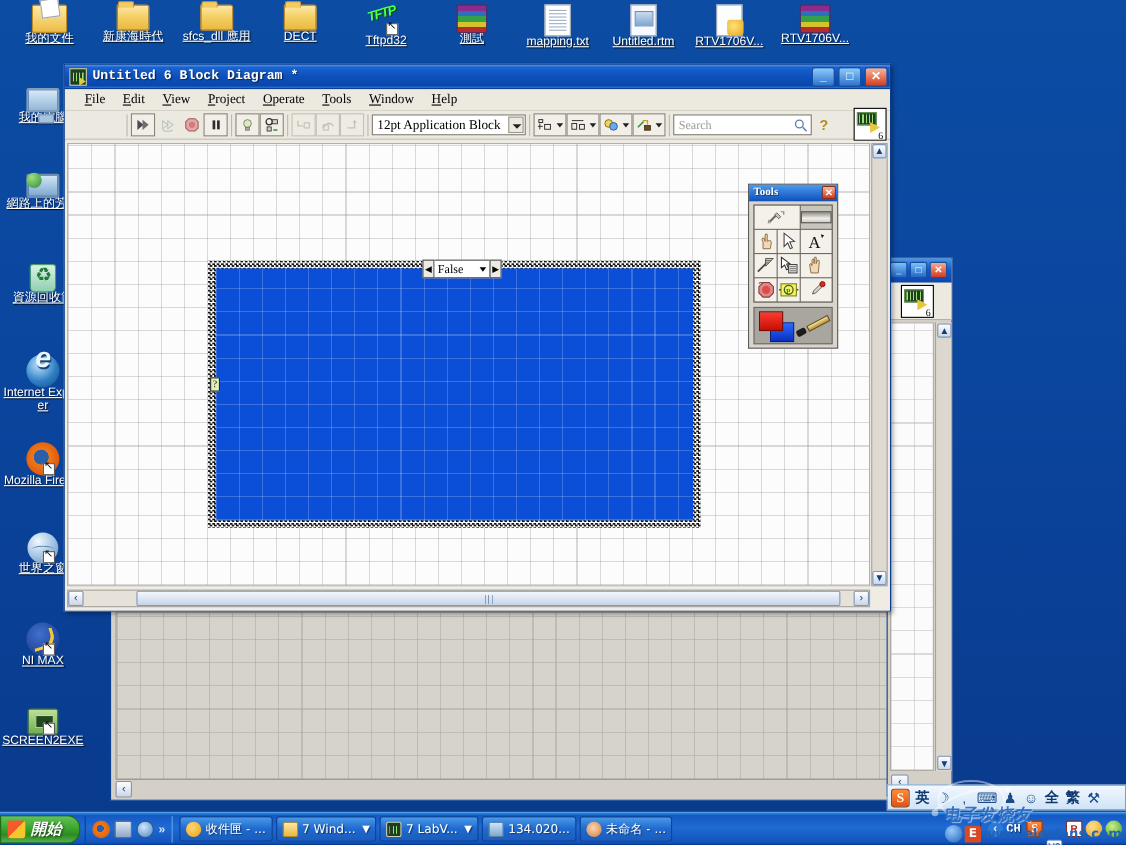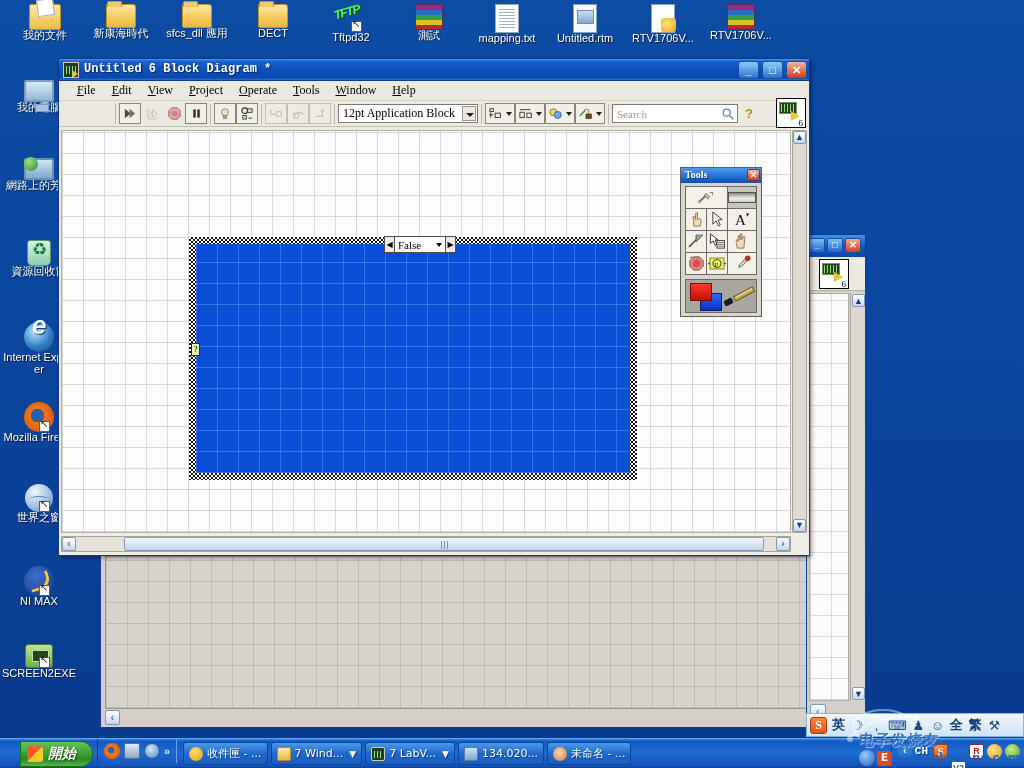--- a/index.html
+++ b/index.html
@@ -20,20 +20,21 @@
   }
 
   .dicon {
     position: absolute;
     width: 74px;
     text-align: center;
     color: #fff;
     font-size: 11px;
     line-height: 11.5px;
     text-shadow: 1px 1px 1px rgba(0,0,0,.75);
+    text-decoration: underline;
   }
   .dicon .glyph {
     width: 32px; height: 32px;
     margin: 0 auto 3px auto;
     position: relative;
   }
   .dicon .lbl { display: block; word-break: break-all; }
 
   
   .ic-folder { background:
@@ -487,23 +488,22 @@
     font-family:"Liberation Serif",serif;
   }
   #ime .itm{ font-size:13px;color:#1b4a86; min-width:15px; text-align:center; }
   #ime .itm.cn{ font-family:"DejaVu Sans",sans-serif;font-size:13px;color:#103a6e;font-weight:bold; }
 
   
   #taskbar{
     position:absolute; left:0; right:0; bottom:0; height:30px;
     background:linear-gradient(180deg,#2e87e0 0%, #1459c4 8%, #1f6ad2 45%, #1354bd 92%, #0b3f99 100%);
     border-top:1px solid #5ea6ef;
-    display:flex; 
+    display:flex; align-items:center;
     z-index:50;
-    padding-left:20px;
   }
   #startbtn{
     height:26px; margin:2px 4px 2px 0;
     padding:0 16px 0 6px;
     background:linear-gradient(180deg,#63c258 0%,#3da62f 45%,#2d8a22 70%,#55b548 100%);
     border-radius:0 12px 12px 0;
     border:1px solid #1f6b17;
     display:flex;align-items:center;gap:5px;
     color:#fff;font-size:14px;font-weight:bold;font-style:italic;
     font-family:"DejaVu Sans",sans-serif;

